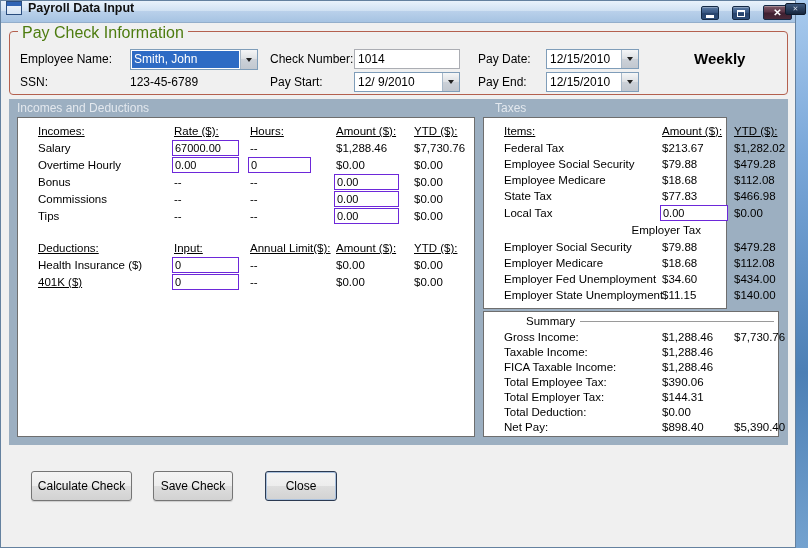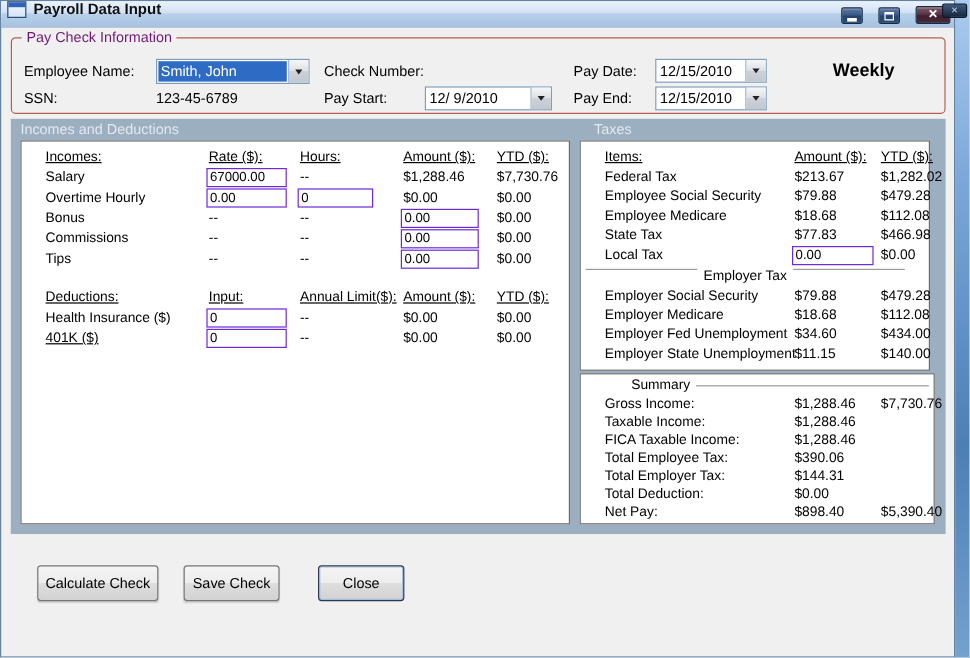--- a/index.html
+++ b/index.html
@@ -26,51 +26,51 @@
   .g-min { width:8px; height:3px; background:#fff; margin-top:6px; }
   .g-max { width:8px; height:7px; border:1px solid #fff; border-top:2px solid #fff; }
   .g-close { font-size:10px; line-height:1; font-weight:bold; }
   .bg-btn { position:absolute; left:785px; top:3px; width:21px; height:12px; z-index:9;
             background:linear-gradient(to bottom,#3f5a7e,#16263e); border:1px solid #0e1a2b; border-radius:2px;
             color:#cdd6e4; font-size:7px; display:flex; align-items:center; justify-content:center; }
   
   .paygroup { position:absolute; left:8px; top:30px; width:779px; height:64px;
               border:1px solid #b4604e; border-radius:4px; }
   .paygroup-legend { position:absolute; left:8px; top:-8px; background:#f0f0f0; padding:0 4px;
-                     color:#701a75; font-size:12px; }
+                     color:#4d7c0f; font-size:16px; }
   .plabel { position:absolute; font-size:12px; white-space:nowrap; }
   .pvalue { position:absolute; font-size:12px; white-space:nowrap; }
   .tbox-input { position:absolute; height:20px; border:1px solid #abadb3; background:#fff;
                 font-family:inherit; font-size:12px; padding:1px 3px; }
   .combo { position:absolute; height:21px; background:#fff; border:1px solid #7f9db9; display:flex; }
   .combo-text { flex:1; padding:2px 3px; font-size:12px; white-space:nowrap; overflow:hidden; }
   .combo-text.sel { background:#2e6bc4; color:#fff; margin:1px; padding:1px 2px; }
   .combo-btn { width:17px; border-left:1px solid #a8b8c8; display:flex; align-items:center; justify-content:center;
                background:linear-gradient(to bottom,#f5f6f7,#dcdfe3 50%,#ccd1d8 50%,#c2c8d0); }
   .tri { width:0; height:0; border-left:3.5px solid transparent; border-right:3.5px solid transparent;
          border-top:4px solid #222; }
   .weekly { position:absolute; font-size:15px; font-weight:bold;margin-left:32px; }
   
   .panel { position:absolute; left:8px; top:98px; width:779px; height:346px; background:#9cafc1; }
   .panel-label { position:absolute; top:2px; font-size:12px; color:#e3e8ee; white-space:nowrap; }
   .whitebox { position:absolute; background:#fff; border:1px solid #6e6e6e; }
   .ibox { left:8px; top:18px; width:458px; height:320px; }
-  .tbx  { left:474px; top:18px; width:292px; height:192px; }
+  .tbx  { left:474px; top:18px; width:244px; height:192px; }
   .sbox { left:474px; top:212px; width:296px; height:126px; }
   .trow { position:absolute; left:12px; right:0; height:16px; }
   .cell { position:absolute; top:1px; font-size:11.5px; white-space:nowrap; }
   .u { text-decoration:underline; }
   .cellinput { position:absolute; top:-1px; height:16px; border:1px solid #6d28d9; background:#fff;
                font-family:inherit; font-size:11px; padding:0 2px; }
   .ibox .c1 { left:8px; } .ibox .c2 { left:144px; } .ibox .c3 { left:220px; }
   .ibox .c4 { left:306px; } .ibox .c5 { left:384px; }
   .in-a { left:142px; width:67px; } .in-b { left:218px; width:63px; } .in-c { left:304px; width:65px; }
   .tbx .c1, .sbox .c1 { left:8px; } .tbx .c2, .sbox .c2 { left:166px; } .tbx .c3, .sbox .c3 { left:238px; }
   .in-d { left:164px; width:68px; }
-  .divider { position:absolute; left:4px; right:20px; display:flex; align-items:flex-start; }
+  .divider { position:absolute; left:4px; right:20px; display:flex; align-items:flex-end;flex-direction:column; }
   .divider .line { flex:1; height:1px; background:#9a9a9a; box-shadow:0 1px 0 #fff; }
   .divider .txt { padding:0 5px; font-size:11.5px; white-space:nowrap; }
   .sbox-cap { position:absolute; left:6px; right:4px; top:3px; display:flex; align-items:center;margin-left:36px; }
   .sbox-cap .txt { padding-right:5px; font-size:11.5px; }
   .sbox-cap .line { flex:1; height:1px; background:#9a9a9a; box-shadow:0 1px 0 #fff; }
   
   .btn { position:absolute; top:470px; height:30px; border:1px solid #757575; border-radius:3px;
          font-family:inherit; font-size:12px; color:#000; cursor:default;
          background:linear-gradient(to bottom,#f4f4f4 0%,#ededed 50%,#dedede 50%,#d2d2d2 100%);
          box-shadow:0 1px 1px rgba(0,0,0,.15); }
@@ -104,20 +104,21 @@
 
       <span class="plabel" style="left:10px;top:20px">Employee Name:</span>
       <div class="combo" style="left:120px;top:17px;width:128px">
         <span class="combo-text sel">Smith, John</span>
         <span class="combo-btn">
             <span class="tri"></span>
           </span>
       </div>
 
       <span class="plabel" style="left:260px;top:20px">Check Number:</span>
+      <input class="tbox-input" style="left: 344px; top: 17px; width: 106px;" value="1014">
 
       <span class="plabel" style="left:468px;top:20px">Pay Date:</span>
       <div class="combo" style="left:536px;top:17px;width:93px;height:20px">
         <span class="combo-text">12/15/2010</span>
         <span class="combo-btn">
             <span class="tri"></span>
           </span>
       </div>
 
       <span class="weekly" style="left:652px;top:18px">Weekly</span>

